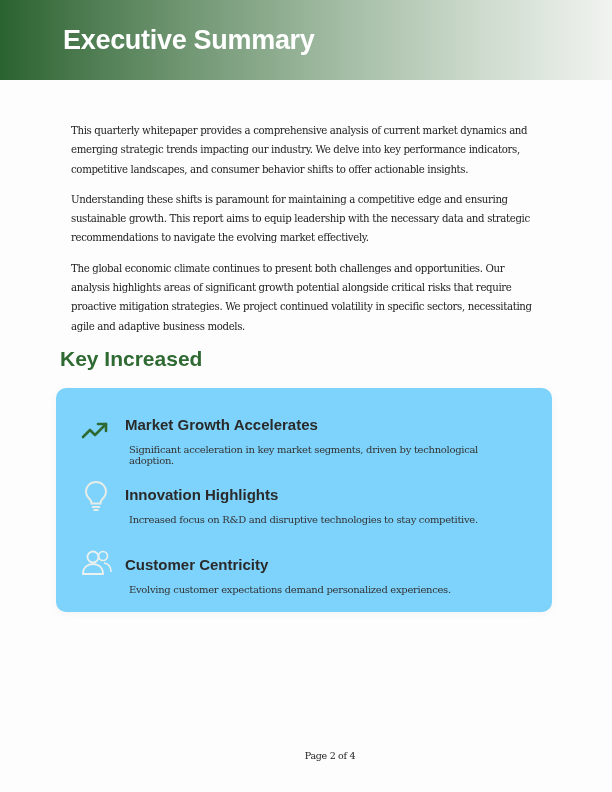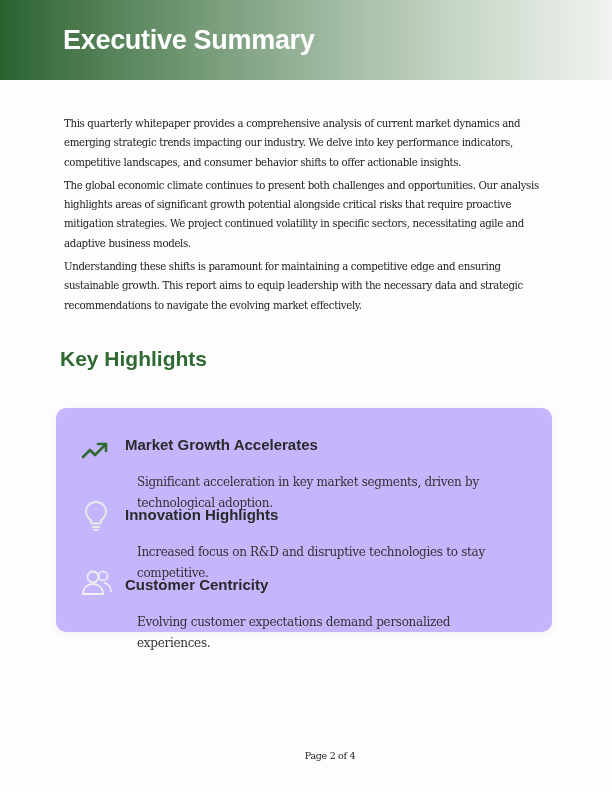--- a/index.html
+++ b/index.html
@@ -14,61 +14,61 @@
     .header-title {
       position:absolute; left:60px; top:22px; margin:3px;
       font-family:"Liberation Sans", sans-serif; font-weight:bold; font-size:27px;
       color:#ffffff; letter-spacing:-0.3px;
     }
     .intro {
       position:absolute; left:60px; top:110px; width:490px;
       font-family:"DejaVu Serif", serif; font-size:10.2px; line-height:19.3px; color:#222;
       letter-spacing:-0.35px;
     }
-    .intro p { margin:4px; }
+    .intro p { margin:11px; }
     .section-title {
       position:absolute; left:60px; top:347px; margin:0;
       font-family:"Liberation Sans", sans-serif; font-weight:bold; font-size:21px; color:#2f6a33;
     }
     .card {
-      position:absolute; left:56px; top:408px; width:496px; height:224px;
-      background:#c4b5fd; border-radius:10px;
+      position:absolute; left:56px; top:388px; width:496px; height:224px;
+      background:#7dd3fc; border-radius:10px;
       box-shadow: 0 2px 10px rgba(0,0,0,0.04);
     }
     .item { position:absolute; left:0; width:496px; }
     .item-icon { position:absolute; left:24px; top:0; width:32px; height:32px; }
     .item-title {
       position:absolute; left:69px; top:0; margin:0;
       font-family:"Liberation Sans", sans-serif; font-weight:bold; font-size:15px; color:#2a2a2a;
       white-space:nowrap;
     }
     .item-desc {
-      position:absolute; left:69px; top:24px; width:370px; margin:12px;
-      font-family:"DejaVu Serif", serif; font-size:12px; line-height:21px; color:#333;
+      position:absolute; left:69px; top:24px; width:370px; margin:4px;
+      font-family:"DejaVu Serif", serif; font-size:10px; line-height:11px; color:#333;
       letter-spacing:-0.3px;
     }
     .footer {
       position:absolute; left:0; top:750px; width:612px; text-align:center;
       font-family:"DejaVu Serif", serif; font-size:9.5px; color:#222; letter-spacing:-0.3px;margin-left:24px;
     }
   </style>
 </head>
 <body>
 
 <div class="header">
   <h1 class="header-title">Executive Summary</h1>
 </div>
 
 <div class="intro">
   <p>This quarterly whitepaper provides a comprehensive analysis of current market dynamics and emerging strategic trends impacting our industry. We delve into key performance indicators, competitive landscapes, and consumer behavior shifts to offer actionable insights.</p>
+  <p>Understanding these shifts is paramount for maintaining a competitive edge and ensuring sustainable growth. This report aims to equip leadership with the necessary data and strategic recommendations to navigate the evolving market effectively.</p>
   <p>The global economic climate continues to present both challenges and opportunities. Our analysis highlights areas of significant growth potential alongside critical risks that require proactive mitigation strategies. We project continued volatility in specific sectors, necessitating agile and adaptive business models.</p>
-  <p>Understanding these shifts is paramount for maintaining a competitive edge and ensuring sustainable growth. This report aims to equip leadership with the necessary data and strategic recommendations to navigate the evolving market effectively.</p>
 </div>
 
-<h2 class="section-title">Key Highlights</h2>
+<h2 class="section-title">Key Increased</h2>
 
 <div class="card">
 
   <div class="item" style="top:28px;">
     <span class="item-icon">
       <svg width="32" height="32" viewBox="0 0 32 32">
         <polyline points="3,21 10,14 15,19 26,8" fill="none" stroke="#2f6a33" stroke-width="2.6" stroke-linecap="round" stroke-linejoin="round"></polyline>
         <polyline points="18,8 26,8 26,15" fill="none" stroke="#2f6a33" stroke-width="2.6" stroke-linecap="round" stroke-linejoin="round"></polyline>
       </svg>
     </span>

